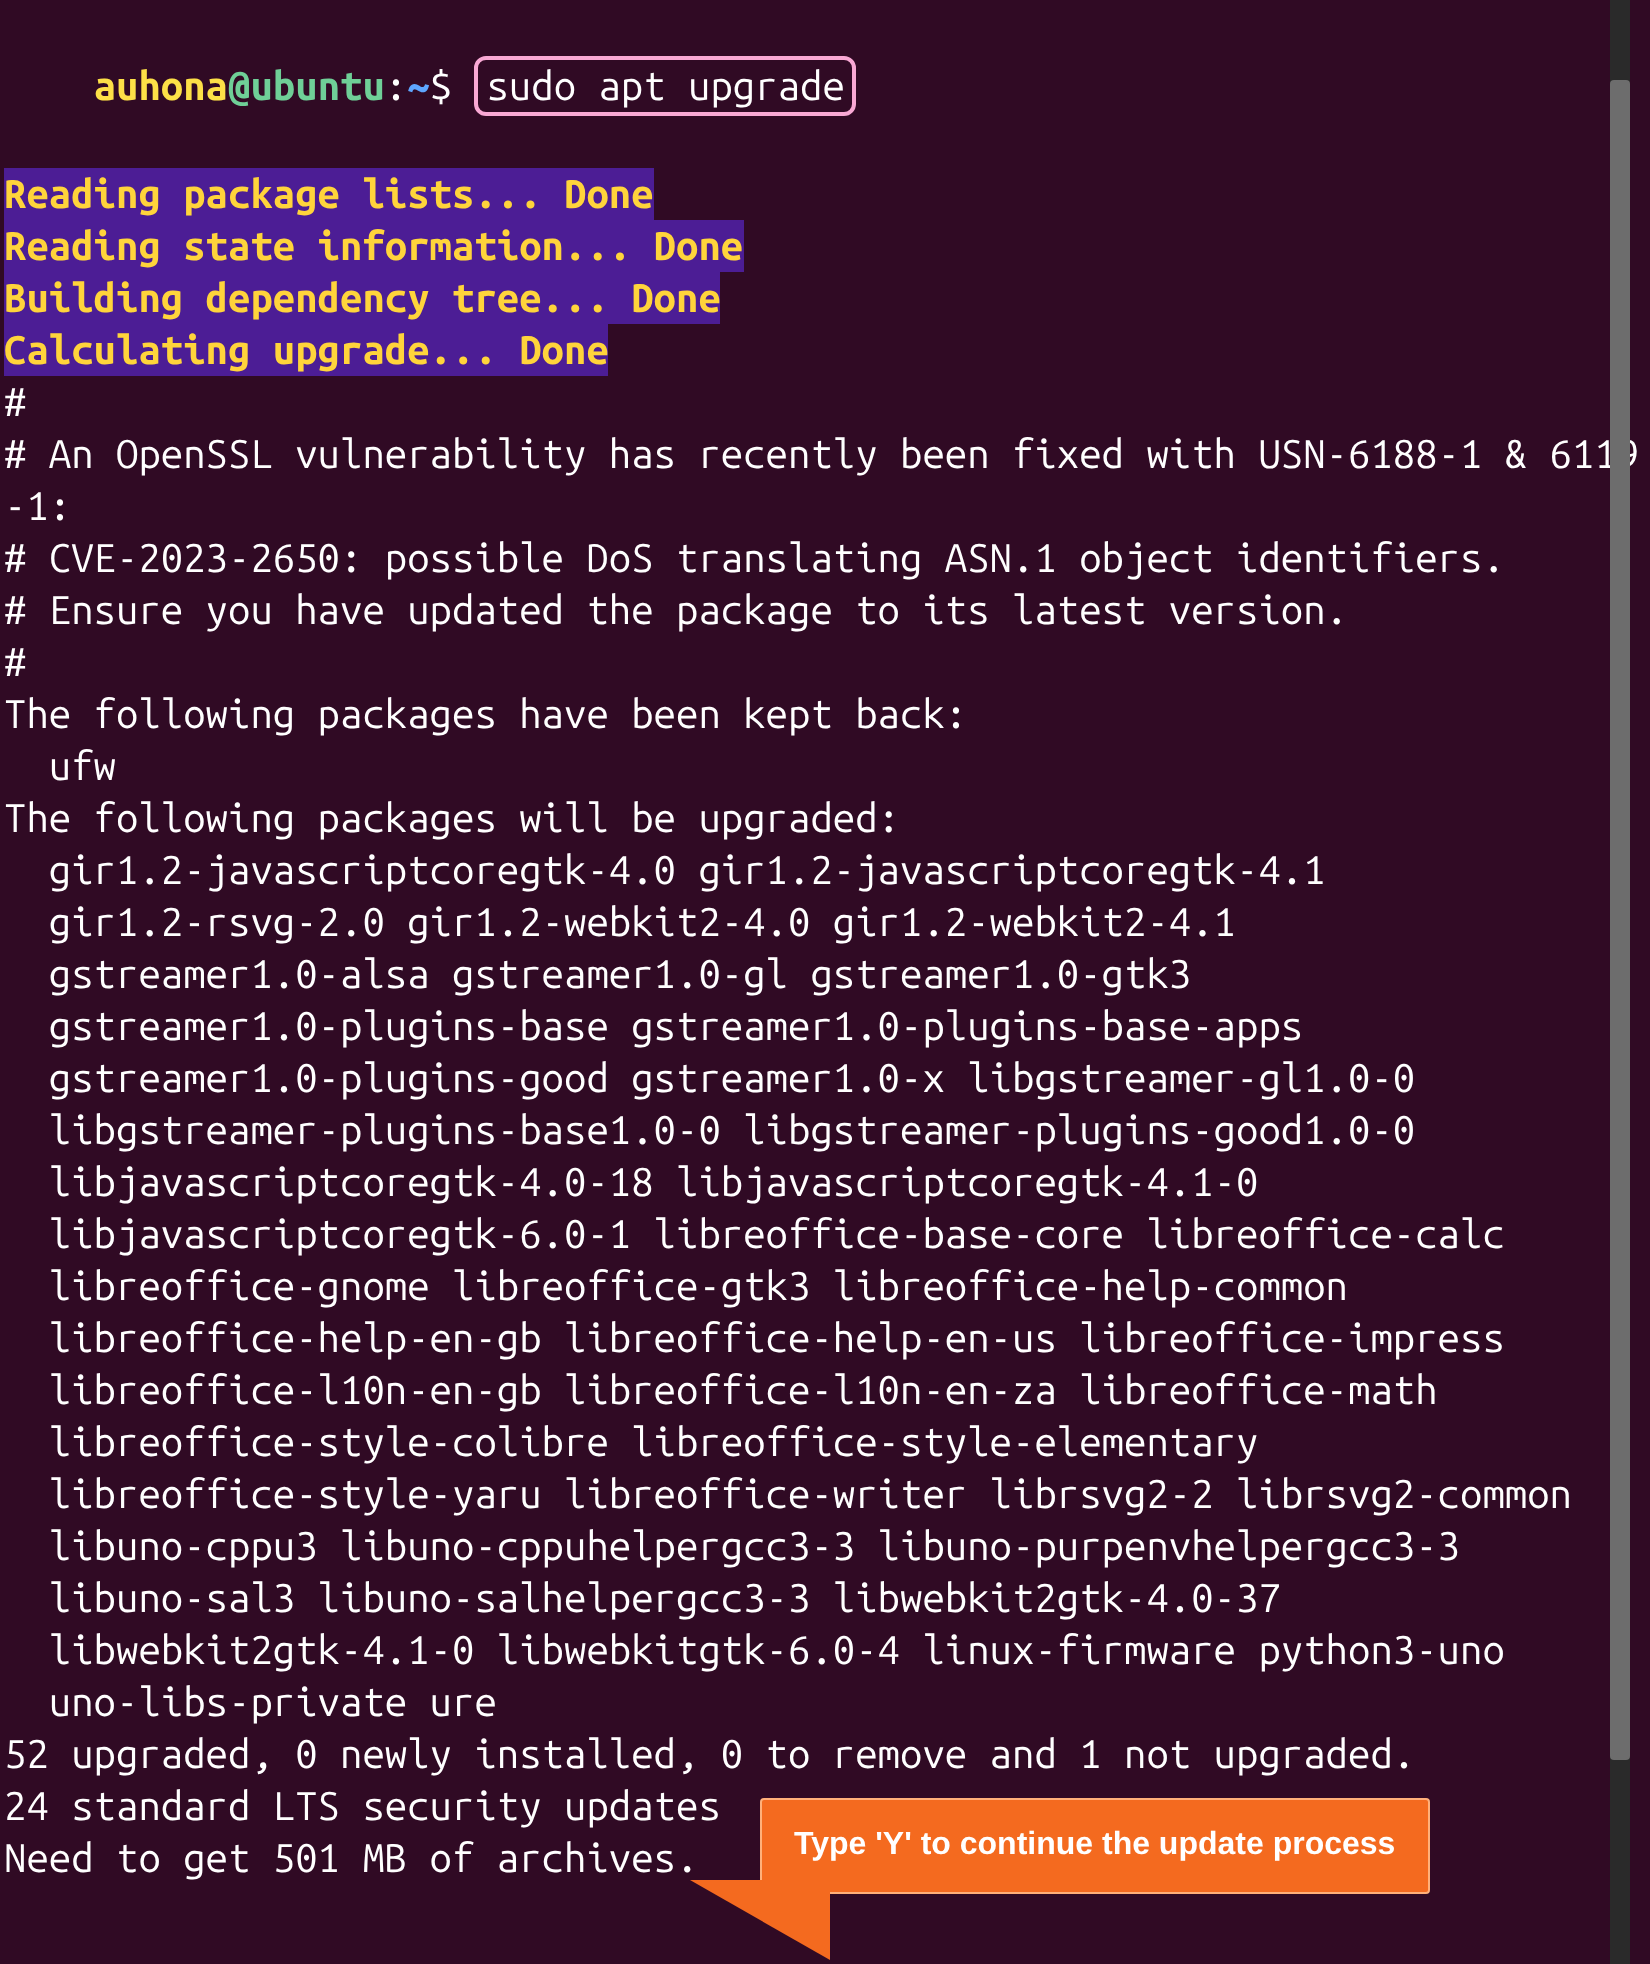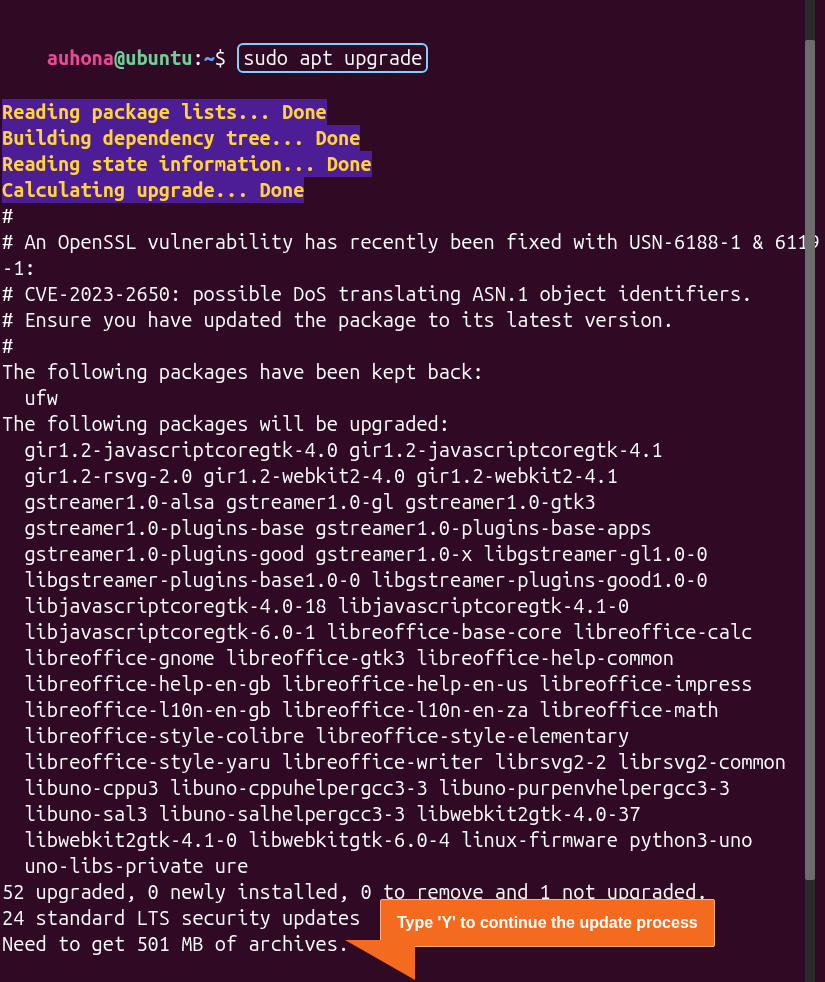--- a/index.html
+++ b/index.html
@@ -32,34 +32,33 @@
   .scrollbar-thumb {
     position: absolute;
     top: 40px;
     right: 0;
     width: 10px;
     height: 840px;
     background: #6d6d6d;
     border-radius: 2px;
   }
   .line { white-space: pre; }
-  .user   { color: #ec4899; font-weight: bold; }
+  .user   { color: #fde047; font-weight: bold; }
   .host   { color: #6fcf97; font-weight: bold; }
   .at     { color: #6fcf97; font-weight: bold; }
   .colon  { color: #ffffff; }
   .path   { color: #5ea6ff; font-weight: bold; }
   .dollar { color: #ffffff; }
   .cmd    { color: #ffffff; }
 
   .cmd-boxed {
     display: inline-block;
-    border: 2px solid #7dd3fc;
+    border: 2px solid #f9a8d4;
     border-radius: 6px;
     padding: 0 4px;
-    margin-top: 15px;
   }
   .hl-block {
     display: inline-block;
     background: #4c1d95;
     color: #ffd43b;
     font-weight: bold;
   }
 
   
   .callout-wrap {
@@ -95,22 +94,22 @@
 </head>
 <body>
 
 <div class="terminal">
 
   <div class="line">
     <span class="user">auhona</span><span class="at">@</span><span class="host">ubuntu</span><span class="colon">:</span><span class="path">~</span><span class="dollar">$ </span><span class="cmd-boxed"><span class="cmd">sudo apt upgrade</span></span>
   </div>
 
   <div class="line"><span class="hl-block">Reading package lists... Done</span></div>
+  <div class="line"><span class="hl-block">Reading state information... Done</span></div>
   <div class="line"><span class="hl-block">Building dependency tree... Done</span></div>
-  <div class="line"><span class="hl-block">Reading state information... Done</span></div>
   <div class="line"><span class="hl-block">Calculating upgrade... Done</span></div>
 
   <div class="line">#</div>
   <div class="line"># An OpenSSL vulnerability has recently been fixed with USN-6188-1 &amp; 6119</div>
   <div class="line">-1:</div>
   <div class="line"># CVE-2023-2650: possible DoS translating ASN.1 object identifiers.</div>
   <div class="line"># Ensure you have updated the package to its latest version.</div>
   <div class="line">#</div>
 
   <div class="line">The following packages have been kept back:</div>

